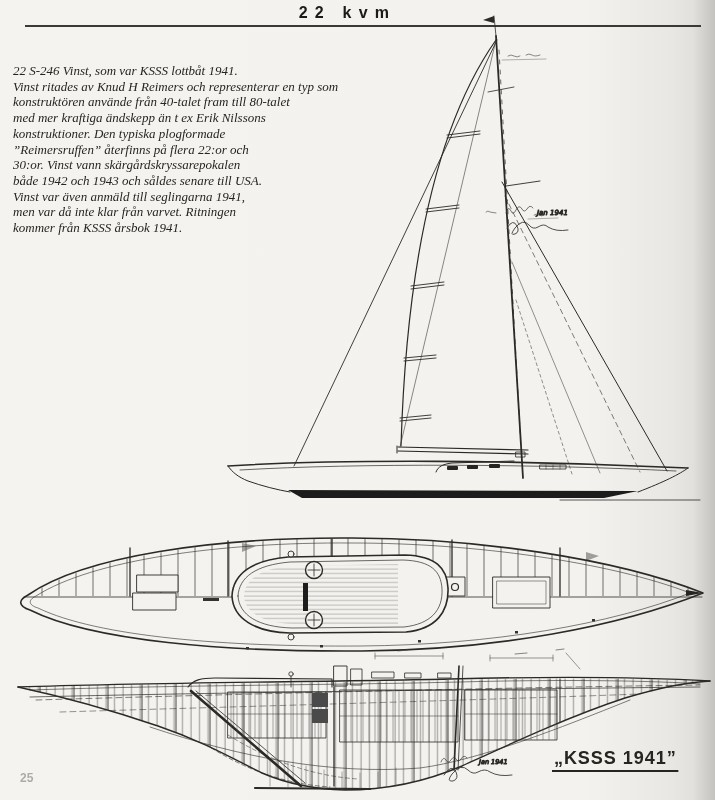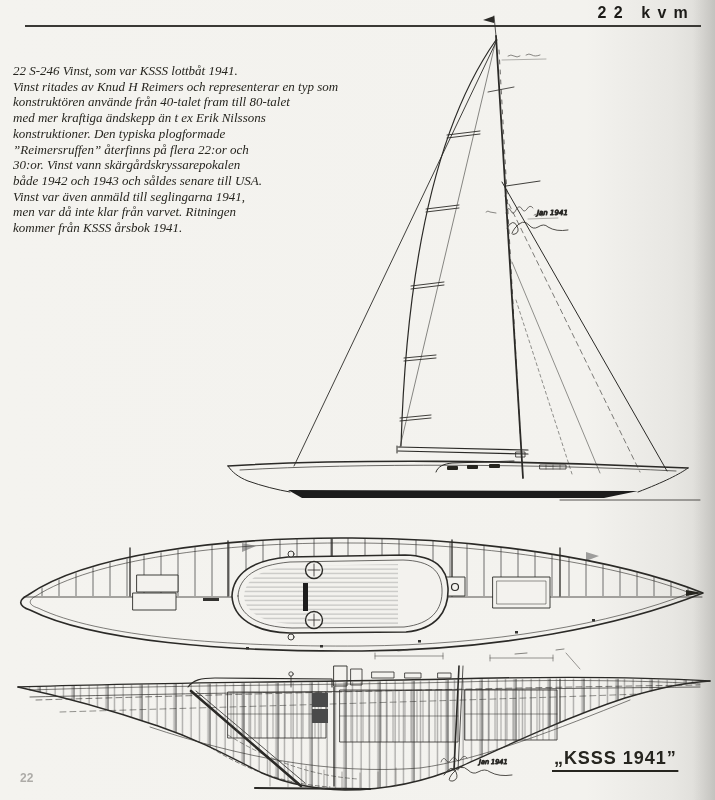--- a/index.html
+++ b/index.html
@@ -7,21 +7,21 @@
     position:relative;
     width:715px;height:800px;
     margin:0 auto;
     background:linear-gradient(90deg,#f4f3ef 0%,#f3f2ee 82%,#e8e7e3 94%,#dad9d5 100%);
     overflow:hidden;
     font-family:"Liberation Serif",serif;
     color:#24231f;
   }
   .hdr{
     position:absolute;top:4px;left:0;right:20px;
-    text-align:right;
+    text-align:center;
     font-family:"Liberation Sans",sans-serif;
     font-weight:bold;font-size:16px;letter-spacing:.45em;
     color:#1c1b18;
   }
   .rule{
     position:absolute;top:25px;left:25px;width:676px;height:2px;
     background:#3a3935;
   }
   .desc{
     position:absolute;top:63px;left:13px;width:360px;
@@ -270,16 +270,16 @@
       <g stroke="#3c3a36">
         <path d="M441,762 q2,-6 5,-2 q2,4 5,0 q3,-5 5,-1 q2,4 5,0 q3,-5 6,-1" stroke-width="0.7"></path>
         <path d="M444,775 q8,-12 12,-3 q3,7 -3,9 q-7,1 -1,-7 q9,-11 16,-4 q5,5 10,2 q7,-4 12,0 q9,5 22,3" stroke-width="0.9"></path>
       </g>
       <text class="hand" x="479" y="764" font-size="6.5">Jan 1941</text>
     </g>
   </svg>
 
   <div class="ksss">„KSSS 1941”</div>
 
-  <div class="pagenum">22</div>
+  <div class="pagenum">25</div>
 
   <div class="edge-shadow"></div>
 </div>
 
 </body></html>

